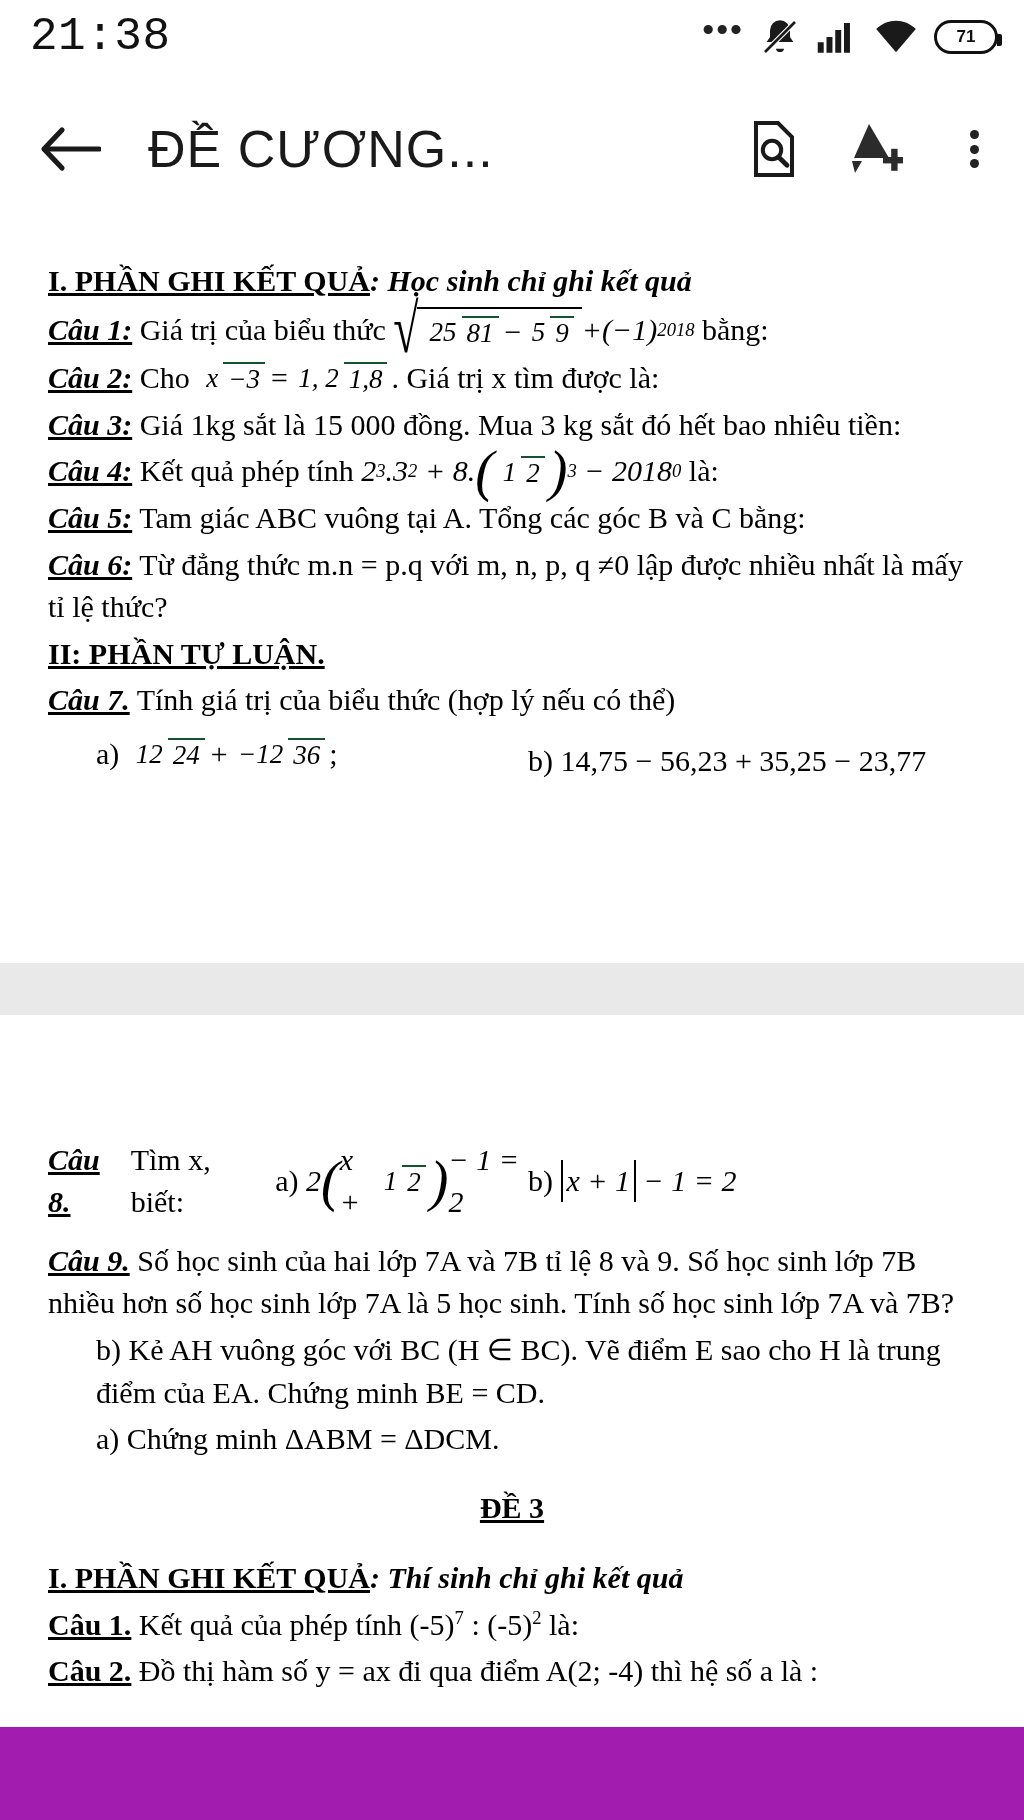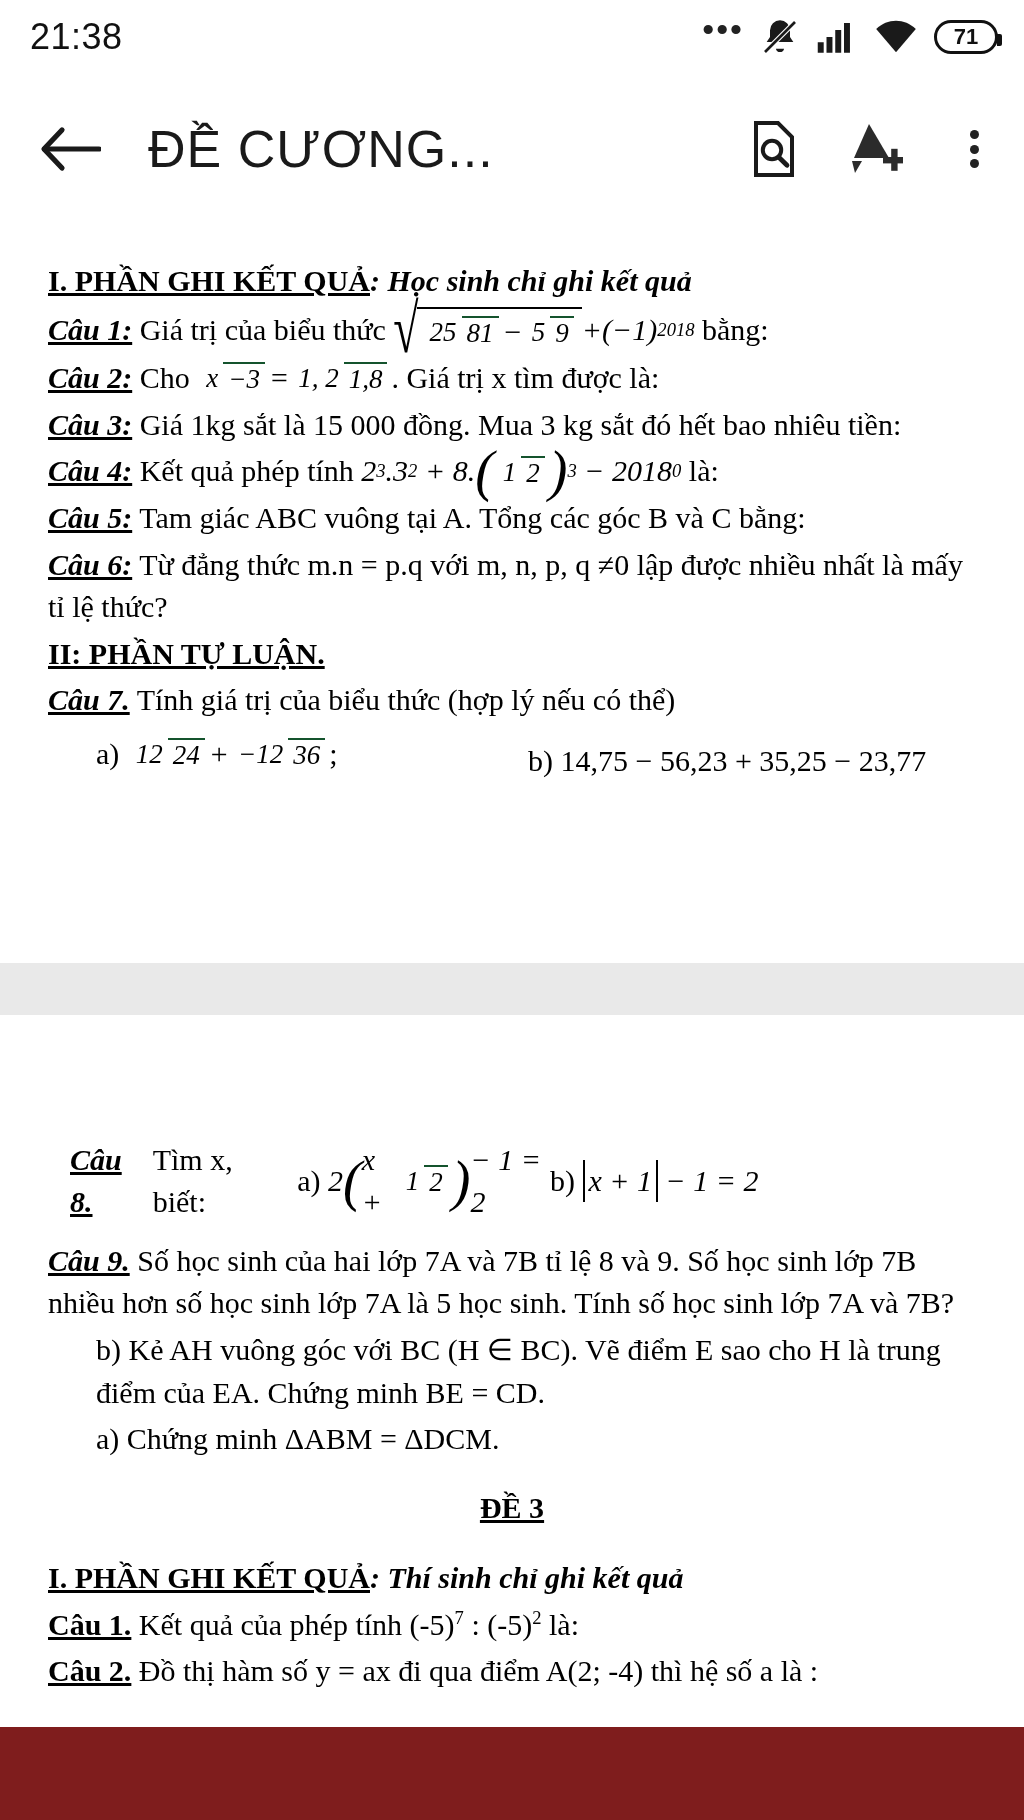--- a/index.html
+++ b/index.html
@@ -16,22 +16,22 @@
   
   .statusbar {
     height: 74px;
     display: flex;
     align-items: center;
     justify-content: space-between;
     padding: 0 26px 0 30px;
     background: #ffffff;
   }
   .clock {
-    font-family: Liberation Sans, sans-serif;
-    font-size: 36px;
+    font-family: Liberation Mono, monospace;
+    font-size: 46px;
     letter-spacing: 0.5px;
     color: #111;
   }
   .status-right {
     display: flex;
     align-items: center;
     gap: 16px;
   }
   .dots-glyph {
     font-family: "Liberation Sans", sans-serif;
@@ -58,21 +58,21 @@
     position: absolute;
     right: -7px;
     top: 11px;
     width: 5px;
     height: 12px;
     background: #111;
     border-radius: 0 2px 2px 0;
   }
   .battery span {
     font-family: "Liberation Sans", sans-serif;
-    font-size: 22px;
+    font-size: 17px;
     font-weight: bold;
     color: #111;
   }
 
   
   .appbar {
     height: 150px;
     display: flex;
     align-items: center;
     padding: 0 12px 0 34px;
@@ -116,40 +116,40 @@
     height: 38px;
     width: 10px;
     align-items: center;
   }
   .kebab i {
     width: 9px; height: 9px; border-radius: 50%; background: #222; display: block;
   }
 
   
   .viewer {
-    background: #7f1d1d;
+    background: #a21caf;
     height: calc(1820px - 74px - 150px);
     overflow: hidden;
     position: relative;
   }
   .page {
     background: #ffffff;
     width: 1024px;
     padding: 36px 48px 30px 48px;
   }
   .gap { height: 52px; background: #e9e9e9; }
 
   .doc {
     font-family: "Liberation Serif", serif;
     font-size: 30px;
     line-height: 1.42;
     color: #000;
   }
   .doc p { margin: 0 0 4px 0; }
-  .sp { margin-bottom: 16px; margin-left: 22px; }
+  .sp { margin-bottom: 16px; }
   .b { font-weight: bold; }
   .i { font-style: italic; }
   .lbl { font-weight: bold; font-style: italic; text-decoration: underline; }
   .lbl2 { font-weight: bold; text-decoration: underline; }
   .center { text-align: center; }
   .indent { padding-left: 48px; }
 
   
   .mrow { display: inline-flex; align-items: center; vertical-align: middle; }
   .frac {

